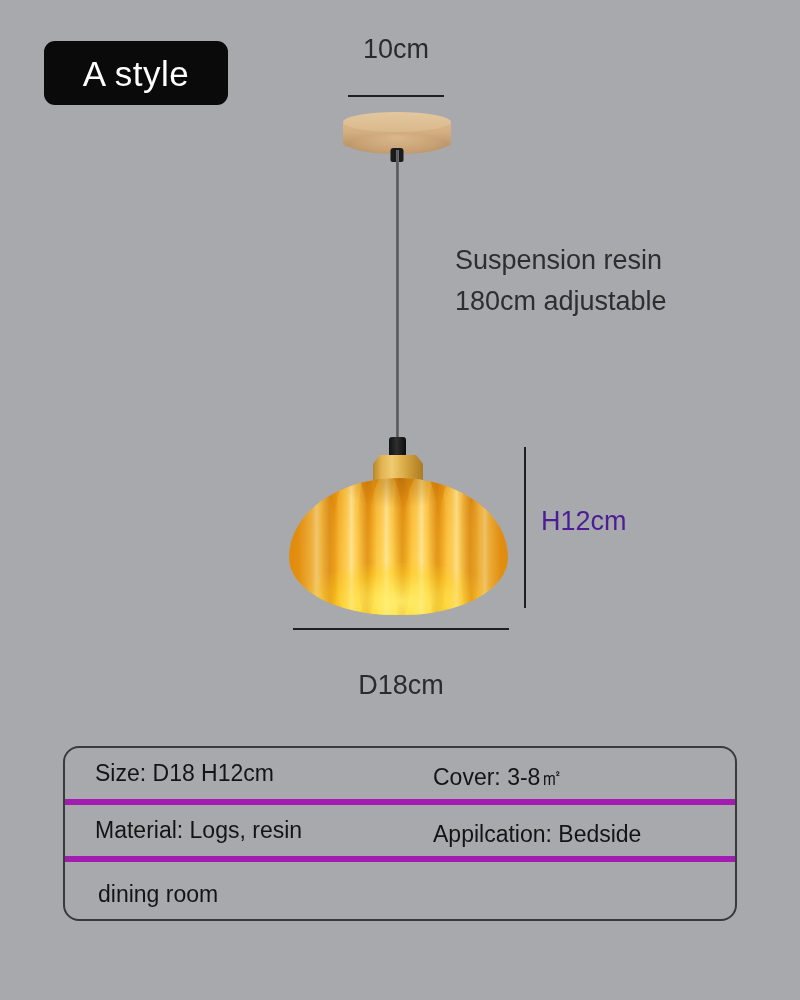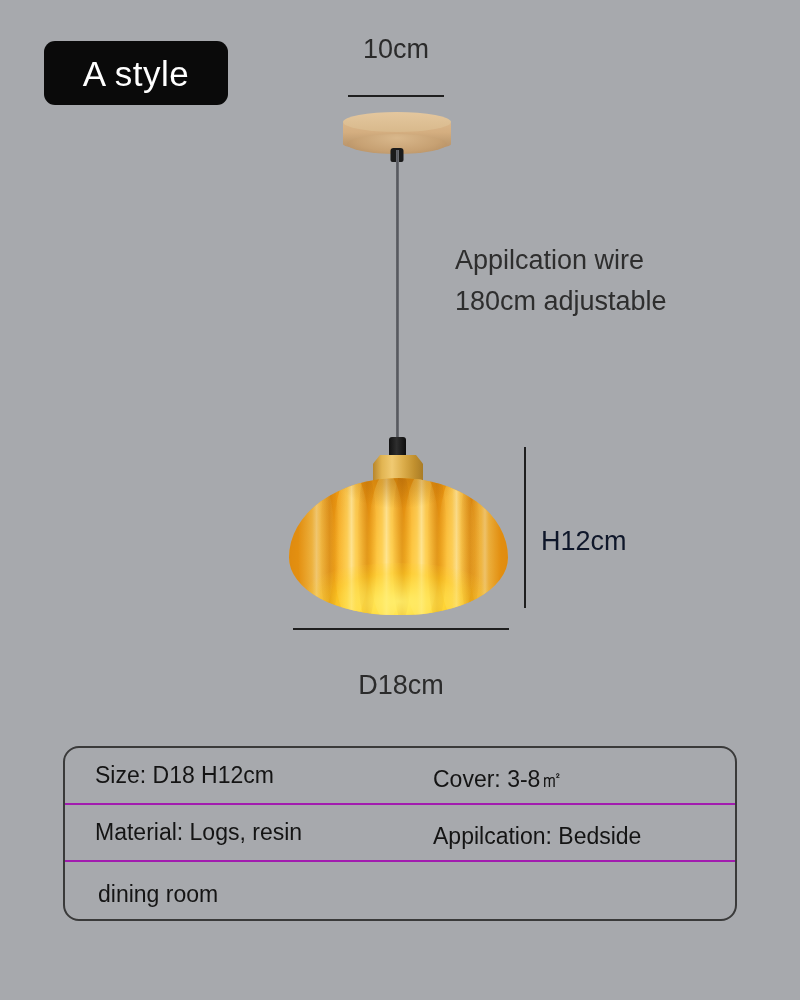--- a/index.html
+++ b/index.html
@@ -211,24 +211,23 @@
     top: 447px;
     width: 2px;
     height: 161px;
     background: #1f1f1f;
   }
   .dim-h-label {
     position: absolute;
     left: 541px;
     top: 508px;
     font-size: 27px;
-    color: #0f172a;
+    color: #4c1d95;
     line-height: 1;
     white-space: nowrap;
-    margin-top: 20px;
   }
 
   
   .dim-d-rule {
     position: absolute;
     left: 293px;
     top: 628px;
     width: 216px;
     height: 2px;
     background: #1f1f1f;
@@ -252,21 +251,21 @@
     width: 674px;
     height: 175px;
     border: 2px solid #3a3a3a;
     border-radius: 16px;
     overflow: hidden;
   }
   .spec-row {
     display: flex;
     height: 33.3333%;
     align-items: center;
-    border-bottom: 2px solid #a21caf;
+    border-bottom: 6px solid #a21caf;
   }
   .spec-row:last-child { border-bottom: none; }
   .spec-cell {
     font-size: 23px;
     color: #141414;
     line-height: 1;
     white-space: nowrap;
   }
   .spec-cell-left  { width: 50%; padding-left: 30px; }
   .spec-cell-right { width: 50%; padding-left: 33px; margin-top: 8px; }
@@ -284,21 +283,21 @@
 <div class="canopy">
   <div class="canopy-body"></div>
   <div class="canopy-top"></div>
   <div class="canopy-bottom"></div>
   <div class="canopy-grip"></div>
 </div>
 
 <div class="wire"></div>
 
 <div class="wire-caption">
-  <div>Appilcation wire</div>
+  <div>Suspension resin</div>
   <div>180cm adjustable</div>
 </div>
 
 <div class="socket-grip"></div>
 <div class="socket-cap"></div>
 
 <div class="shade">
   <div class="shade-body">
     <div class="rib" style="left:4%;  width:17%;"></div>
     <div class="rib" style="left:20%; width:17%;"></div>

